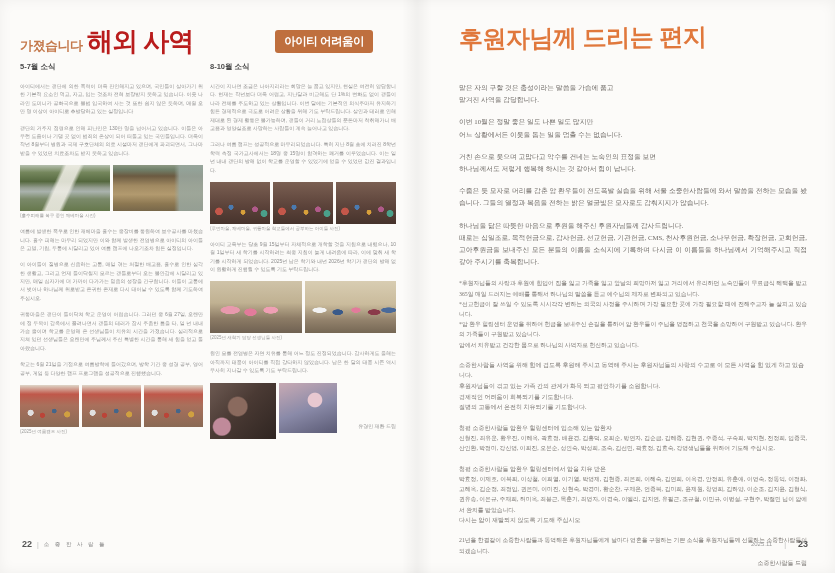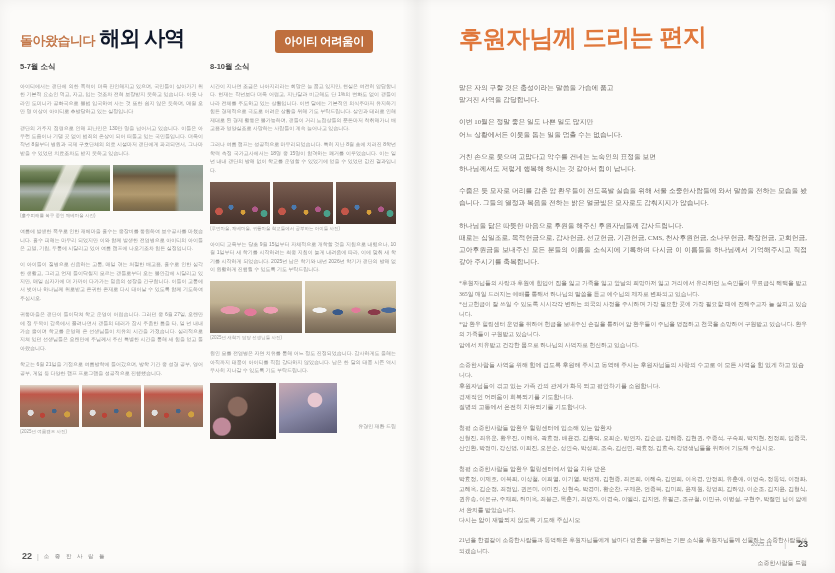--- a/index.html
+++ b/index.html
@@ -8,21 +8,21 @@
           box-shadow:inset 0 0 14px rgba(0,0,0,.05);}
   .gutter{position:absolute;left:402px;top:0;width:30px;height:573px;pointer-events:none;
           background:linear-gradient(to right,rgba(0,0,0,0),rgba(0,0,0,.045) 50%,rgba(0,0,0,0));}
   .page{position:absolute;top:0;height:573px;}
   .page-left{left:0;width:417px;}
   .page-right{left:422px;width:418px;}
 
   
   .lp-header{position:absolute;left:20px;top:24px;width:377px;}
   .lp-brand{font-size:13px;color:#c4794c;font-weight:600;letter-spacing:-.5px;}
-  .lp-title{font-size:21px;color:#0f172a;font-weight:bold;letter-spacing:-1px;}
+  .lp-title{font-size:26px;color:#b91c1c;font-weight:bold;letter-spacing:-1px;}
   .badge{position:absolute;right:24px;top:6px;background:#bf6f3e;color:#fff;
          font-size:11.5px;font-weight:bold;padding:4px 9px;border-radius:3px;letter-spacing:-.5px;}
 
   
   .col{position:absolute;top:62px;}
   .col1{left:20px;width:183px;}
   .col2{left:210px;width:186px;}
   .col h3{font-size:7.5px;color:#4c4c4c;margin:0 0 10px 0;font-weight:bold;}
   .col p{font-size:5px;line-height:1.68;color:#8d8d8d;text-align:justify;word-break:break-all;
          margin:0 0 8px 0;}
@@ -67,21 +67,21 @@
     radial-gradient(circle at 42% 42%,#8a6a5e 0 18%,transparent 21%),
     linear-gradient(135deg,#6d5a52 0%,#4a3a34 45%,#2f2521 100%);}
   .ph-pray2{background:
     radial-gradient(circle at 62% 34%,#e8c8d0 0 14%,transparent 16%),
     linear-gradient(160deg,#c8aab4 0%,#8a8aa8 52%,#5a5a74 100%);}
 
   
   .col2-sign{position:absolute;right:0;font-size:5px;color:#8d8d8d;}
 
   
-  .lp-footer{position:absolute;left:22px;bottom:12px;display:flex;align-items:center;gap:5px;}
+  .lp-footer{position:absolute;left:22px;bottom:24px;display:flex;align-items:center;gap:5px;}
   .rp-footer{position:absolute;right:32px;bottom:24px;display:flex;align-items:center;gap:12px;}
   .pf-num{font-size:9px;font-weight:bold;color:#555;}
   .pf-sep{font-size:7px;color:#bbb;}
   .pf-label{font-size:5.5px;color:#8d8d8d;letter-spacing:2px;}
   .pf-date{font-size:6px;color:#9a9a9a;}
 
   
   .rp-title{position:absolute;left:37px;top:22px;font-size:24px;font-weight:bold;
             color:#e0783c;letter-spacing:-.5px;transform:rotate(-.6deg);
             font-family:"Liberation Sans",sans-serif;}
@@ -98,21 +98,21 @@
   .rp-sign{font-size:6px;color:#7a7672;text-align:right;margin-top:3px;}
 </style>
 </head>
 <body>
 
 <div class="spread">
 
   <div class="page page-left">
 
     <div class="lp-header">
-      <span class="lp-brand">돌아왔습니다</span>
+      <span class="lp-brand">가졌습니다</span>
       <span class="lp-title">해외 사역</span>
       <span class="badge">아이티 어려움이</span>
     </div>
 
     <div class="col col1">
       <h3>5-7월 소식</h3>
       <p>아이티에서는 갱단에 의한 폭력이 더욱 잔인해지고 있으며, 국민들이 살아가기 위한 기본적 요소인 먹고, 자고, 입는 것조차 전혀 보장받지 못하고 있습니다. 이웃 나라인 도미니카 공화국으로 불법 입국하여 사는 것 또한 쉽지 않은 듯하며, 매월 오만 명 이상이 아이티로 추방당하고 있는 실정입니다</p>
       <p>갱단의 거주지 점령으로 인해 피난민은 130만 명을 넘어서고 있습니다. 이들은 아무런 도움이나 기댈 곳 없이 범죄의 온상이 되어 떠돌고 있는 국민들입니다. 더욱이 작년 8월부터 병원과 국제 구호단체의 의료 시설마저 갱단에게 파괴되면서, 그나마 받을 수 있었던 치료조차도 받지 못하고 있습니다.</p>
       <div class="photo-row">
         <div class="ph ph-flood1" style="height:46px"></div>

